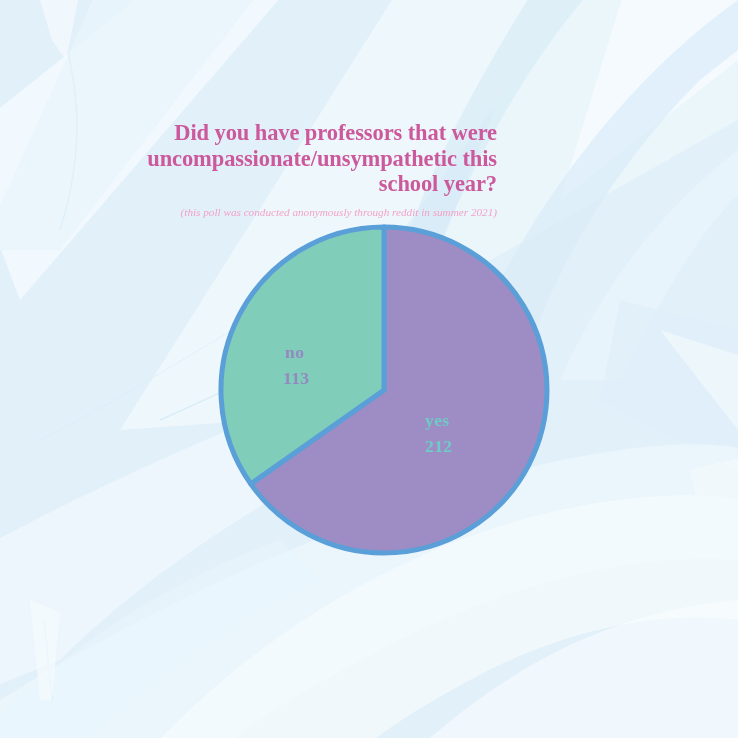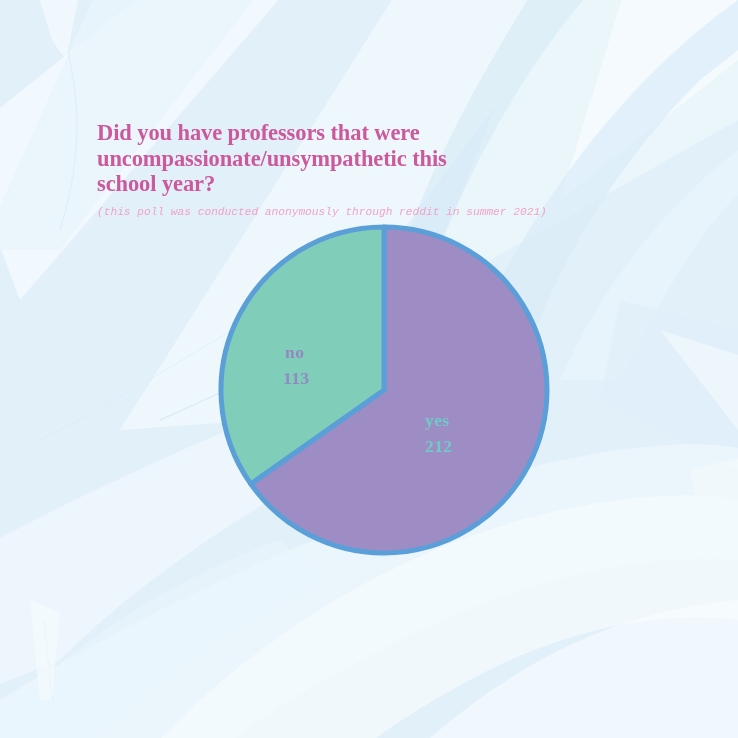--- a/index.html
+++ b/index.html
@@ -15,20 +15,21 @@
     font-family: "Liberation Serif", "DejaVu Serif", serif;
     background: #e2f0fa;
   }
 
   #canvas {
     position: relative;
     width: 738px;
     height: 738px;
     background: #e2f0fa;
     overflow: hidden;
+    text-align: right;
   }
 
   
   #bg-art {
     position: absolute;
     inset: 0;
     width: 738px;
     height: 738px;
     pointer-events: none;
   }
@@ -45,21 +46,21 @@
     font-family: "Liberation Serif", "DejaVu Serif", serif;
     font-weight: bold;
     font-size: 22.5px;
     line-height: 25.6px;
     letter-spacing: -0.1px;
     color: #cc599c;
     text-rendering: optimizeLegibility;
   }
   #chart-subtitle {
     margin: 9px 0 0 0;
-    font-family: Liberation Mono, monospace;
+    font-family: Liberation Serif, serif;
     font-style: italic;
     font-size: 11.2px;
     line-height: 13px;
     color: #f2a2c6;
     white-space: nowrap;
   }
 
   
   #pie-wrap {
     position: absolute;

